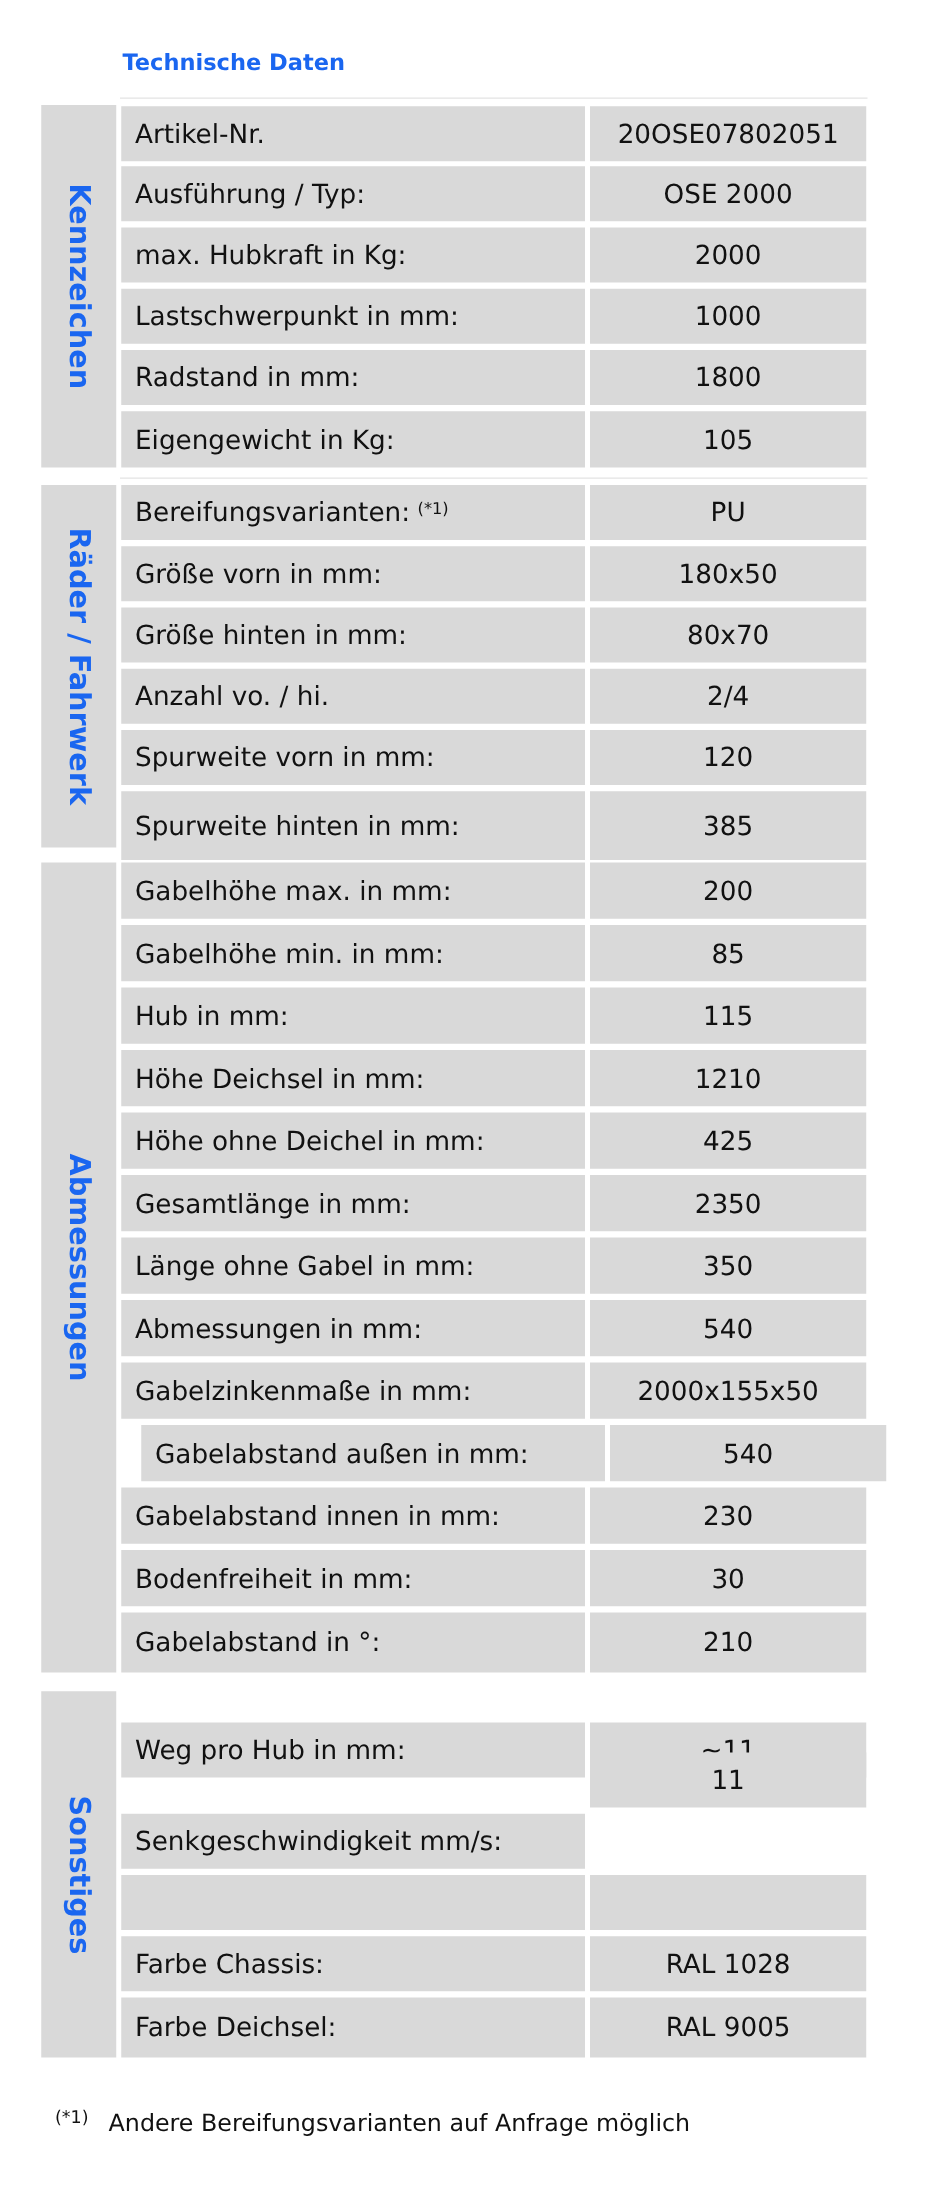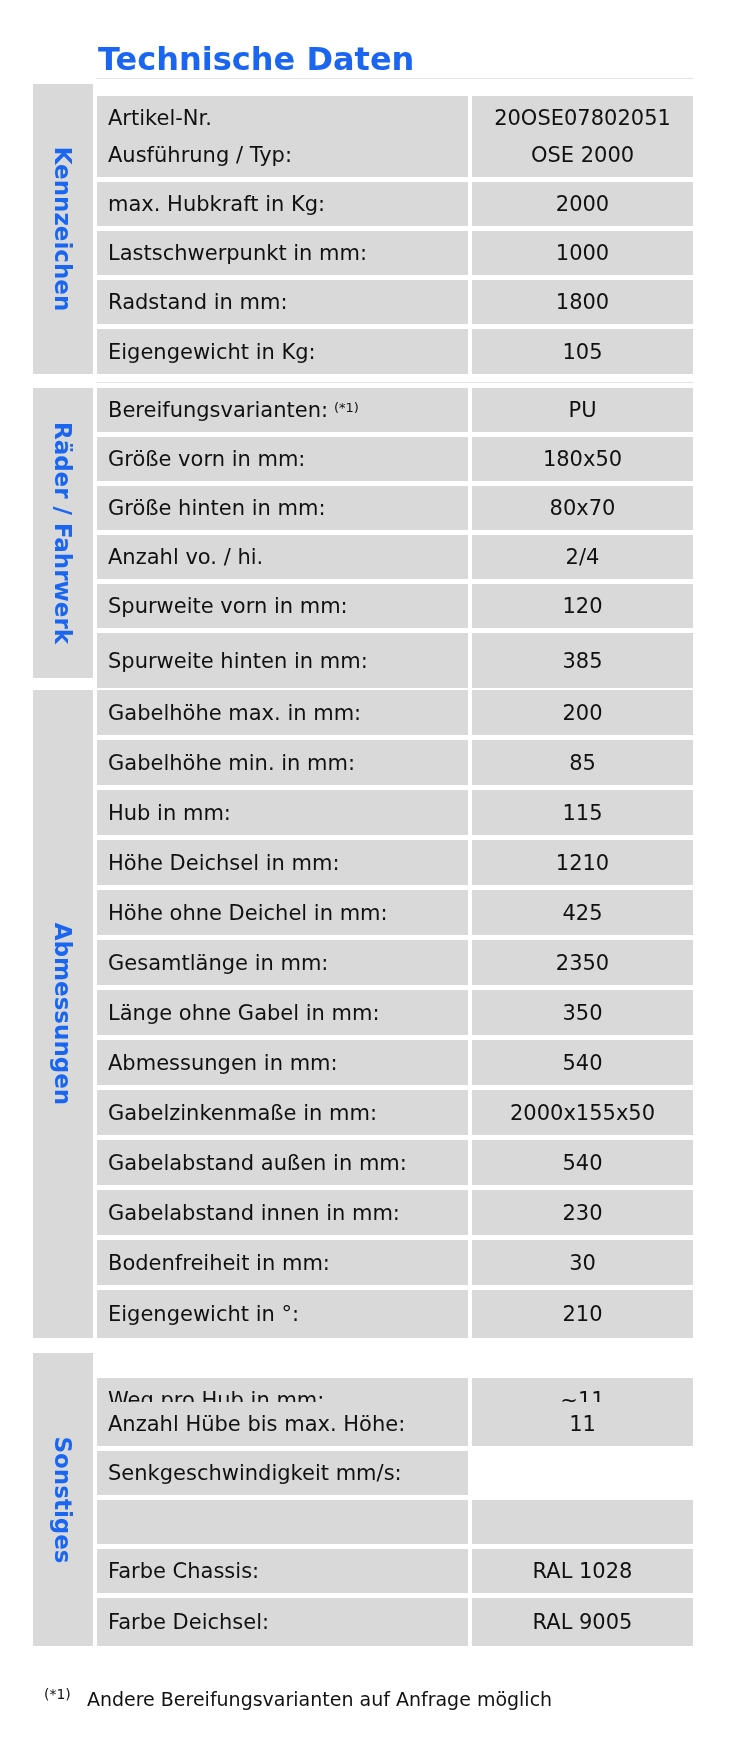--- a/index.html
+++ b/index.html
@@ -1,19 +1,19 @@
 <!DOCTYPE html>
 <html><head>
 <meta charset="utf-8">
 <style>
   html, body { margin: 0; padding: 0; background: #ffffff; }
   body { width: 750px; height: 1750px; position: relative; overflow: hidden;
          font-family: "DejaVu Sans", sans-serif; color: #111; }
   .title { position: absolute; left: 98px; top: 40px; font-family: "DejaVu Sans", sans-serif;
-           font-weight: bold; font-size: 32px; color: #1a66f0; letter-spacing: 0px; }
+           font-weight: bold; font-size: 18px; color: #1a66f0; letter-spacing: 0px; }
   .title-rule { position: absolute; left: 96px; top: 78px; width: 598px; height: 1px; background: #e4e4e4; }
   .section { position: absolute; left: 33px; width: 660px; }
   .sec-label { position: absolute; left: 0; top: 0; width: 60px; background: #d9d9d9; }
   .sec-label span { position: absolute; left: 50%; top: 50%; white-space: nowrap;
                     transform: translate(-50%, -50%) rotate(90deg);
                     font-family: "DejaVu Sans", sans-serif; font-weight: bold; font-size: 23px; color: #1a66f0; }
   .row { position: absolute; left: 64px; width: 596px; }
   .cell { position: absolute; top: 0; bottom: 0; background: #d9d9d9; display: flex; align-items: center; font-size: 21px; }
   .cell.label { left: 0; width: 371px; padding-left: 11px; box-sizing: border-box; }
   .cell.value { left: 375px; width: 221px; justify-content: center; }
@@ -25,21 +25,21 @@
 </head>
 <body>
 
 <div class="title">Technische Daten</div>
 <div class="title-rule"></div>
 
 <div class="section" style="top:84px;height:290px;">
   <div class="sec-label" style="height:290px;">
     <span>Kennzeichen</span>
   </div>
-  <div class="row" style="top:12px;height:44px;padding-left:30px;">
+  <div class="row" style="top:1px;height:44px;padding-left:30px;">
     <div class="cell label">Artikel-Nr.</div>
     <div class="cell value">20OSE07802051</div>
   </div>
   <div class="row" style="top:49px;height:44px;">
     <div class="cell label">Ausführung / Typ:</div>
     <div class="cell value">OSE 2000</div>
   </div>
   <div class="row" style="top:98px;height:44px;">
     <div class="cell label">max. Hubkraft in Kg:</div>
     <div class="cell value">2000</div>
@@ -126,48 +126,47 @@
     <div class="cell value">350</div>
   </div>
   <div class="row" style="top:350px;height:45px;">
     <div class="cell label">Abmessungen in mm:</div>
     <div class="cell value">540</div>
   </div>
   <div class="row" style="top:400px;height:45px;">
     <div class="cell label">Gabelzinkenmaße in mm:</div>
     <div class="cell value">2000x155x50</div>
   </div>
-  <div class="row" style="top:450px;height:45px;">
+  <div class="row" style="top:450px;height:45px;margin-left:16px;">
     <div class="cell label">Gabelabstand außen in mm:</div>
     <div class="cell value">540</div>
   </div>
   <div class="row" style="top:500px;height:45px;">
     <div class="cell label">Gabelabstand innen in mm:</div>
     <div class="cell value">230</div>
   </div>
   <div class="row" style="top:550px;height:45px;">
     <div class="cell label">Bodenfreiheit in mm:</div>
     <div class="cell value">30</div>
   </div>
   <div class="row" style="top:600px;height:48px;">
-    <div class="cell label">Eigengewicht in °:</div>
+    <div class="cell label">Gabelabstand in °:</div>
     <div class="cell value">210</div>
   </div>
 </div>
 
 <div class="section" style="top:1353px;height:293px;">
   <div class="sec-label" style="height:293px;">
     <span>Sonstiges</span>
   </div>
   <div class="row" style="top:0px;height:44px;margin-top:25px;">
     <div class="cell label">Weg pro Hub in mm:</div>
     <div class="cell value">~11</div>
   </div>
   <div class="row" style="top:49px;height:44px;">
-    <div class="cell label">Anzahl Hübe bis max. Höhe:</div>
     <div class="cell value">11</div>
   </div>
   <div class="row" style="top:98px;height:44px;">
     <div class="cell label">Senkgeschwindigkeit mm/s:</div>
   </div>
   <div class="row" style="top:147px;height:44px;">
     <div class="cell label"></div>
     <div class="cell value"></div>
   </div>
   <div class="row" style="top:196px;height:44px;">

